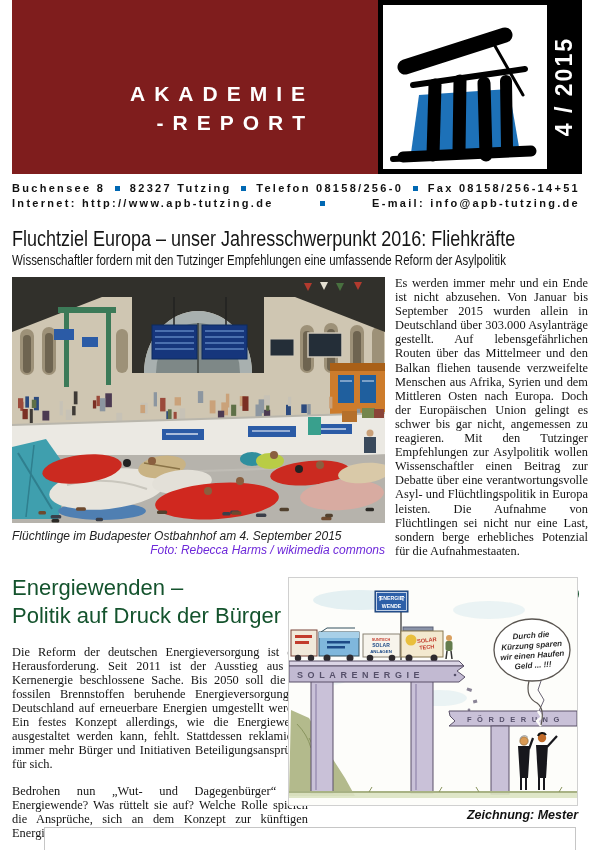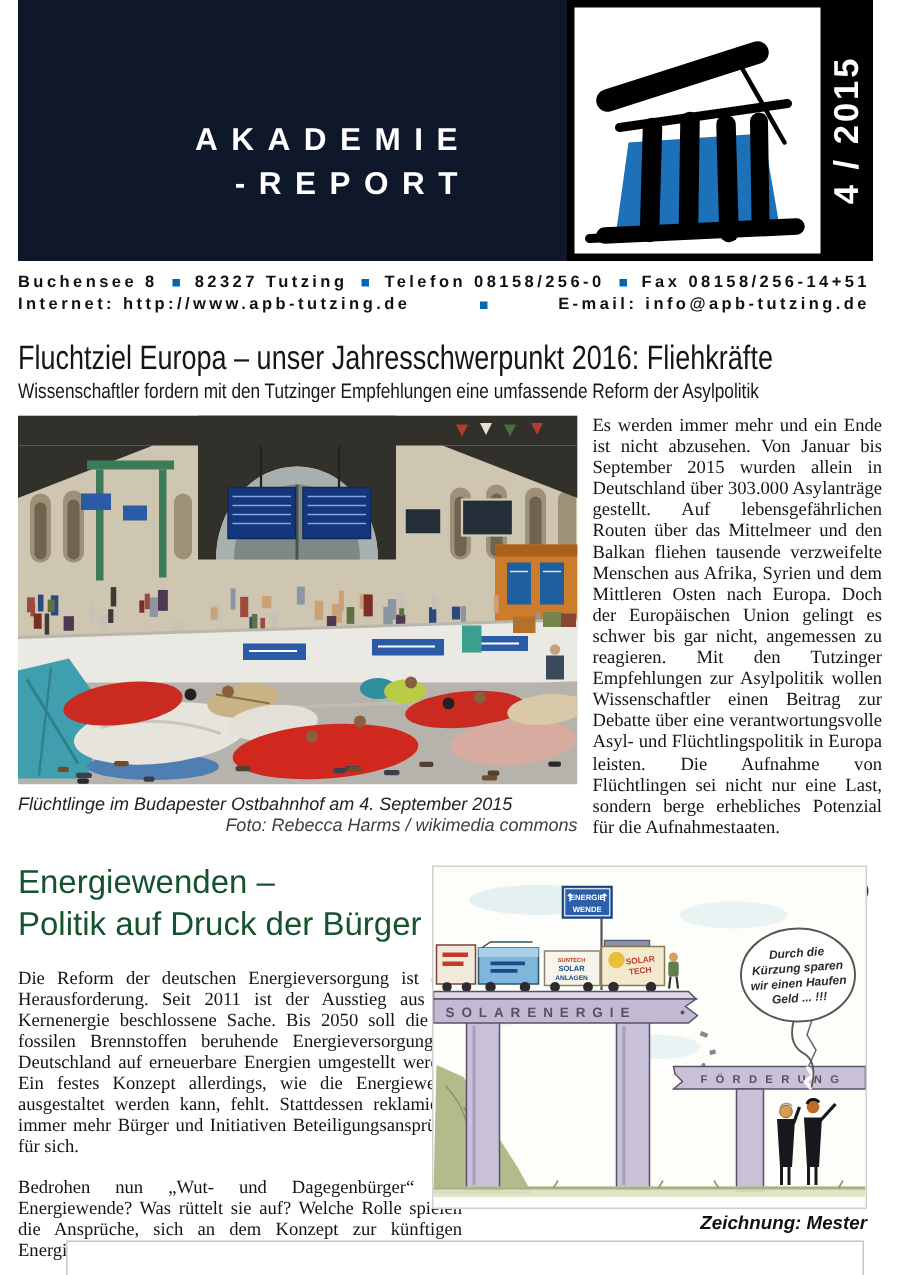--- a/index.html
+++ b/index.html
@@ -1,42 +1,42 @@
 <!DOCTYPE html>
 <html><head>
 <meta charset="utf-8">
 <style>
   html,body{margin:0;padding:0;background:#888;}
   .page{position:relative;width:600px;height:850px;background:#fff;overflow:hidden;
         font-family:"Liberation Sans",sans-serif;color:#111;}
   .abs{position:absolute;}
 
   
-  .blue-box{left:12px;top:0;width:366px;height:174px;background:#0f172a;}
+  .blue-box{left:12px;top:0;width:366px;height:174px;background:#7f1d1d;}
   .mast-title{right:73px;top:80px;text-align:right;color:#fff;font-weight:700;
               font-size:21px;line-height:28.5px;letter-spacing:9px;}
   .mast-title span{display:block;margin-right:-9px;}
   .org-line{left:20px;top:160px;color:#fff;font-weight:700;font-size:9.5px;letter-spacing:2.8px;white-space:nowrap;}
   .logo-frame{left:378px;top:0;width:204px;height:174px;background:#000;}
   .logo-white{position:absolute;left:5px;top:5px;width:164px;height:164px;background:#fff;}
   .issue-strip{position:absolute;right:0;top:0;width:35px;height:174px;display:flex;align-items:center;justify-content:center;}
   .issue-strip span{writing-mode:vertical-rl;transform:rotate(180deg);color:#fff;font-weight:700;font-size:23px;letter-spacing:2px;white-space:nowrap;}
   .addr-row{left:12px;width:568px;display:flex;justify-content:space-between;align-items:center;
             font-weight:700;font-size:11px;letter-spacing:2.3px;white-space:nowrap;}
   .addr-row .sq{width:5px;height:5px;background:#0068b3;flex:none;}
   .addr1{top:182px;} .addr2{top:197px;gap:19px;}
 
   
   .headline1{left:12px;top:226px;font-size:22.5px;color:#161616;white-space:nowrap;
              transform:scaleX(.80);transform-origin:left top;}
   .subheadline1{left:12px;top:252px;font-size:14px;color:#161616;white-space:nowrap;
                 transform:scaleX(.82);transform-origin:left top;}
   .photo{left:12px;top:277px;width:373px;height:246px;}
   .caption{left:12px;top:529px;width:373px;font-style:italic;font-size:12px;color:#222;}
-  .credit{left:12px;top:543px;width:373px;font-style:italic;font-size:12px;color:#404040;text-align:right;}
+  .credit{left:12px;top:543px;width:373px;font-style:italic;font-size:12px;color:#6d28d9;text-align:right;}
   .col1{left:395px;top:276px;width:193px;font-family:"Liberation Serif",serif;
         font-size:12.4px;line-height:14.1px;text-align:justify;color:#141414;}
   .badge{background:#14532d;color:#fff;font-family:"Liberation Serif",serif;font-size:12px;
          border-radius:9px;display:flex;align-items:center;justify-content:center;margin-top:40px;}
   .badge1{left:514px;top:546px;width:65px;height:16px;}
   .badge2{left:172px;top:799px;width:40px;height:16px;}
 
   
   .headline2{left:12px;top:574px;font-size:22px;line-height:27.5px;color:#14532d;}
   .headline2 span{display:block;}

